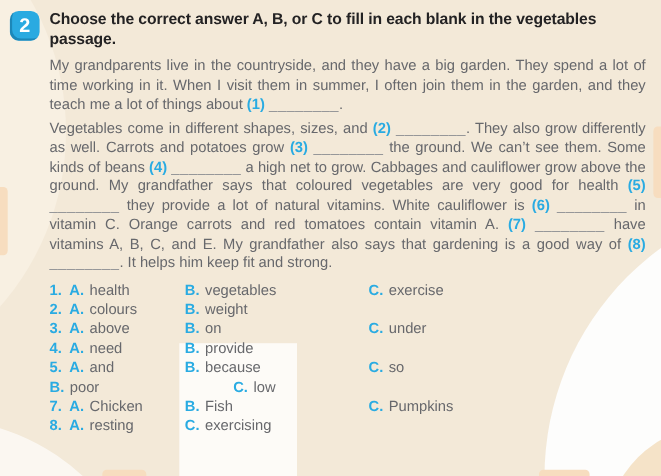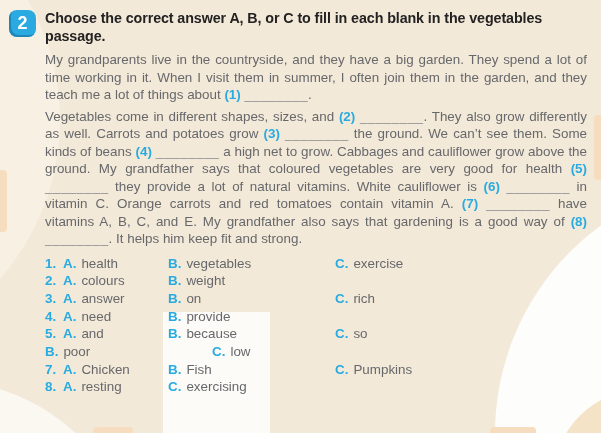--- a/index.html
+++ b/index.html
@@ -91,23 +91,23 @@
         <div class="option-row">
           <span class="c1"><span class="num">1.</span><span class="lbl">A.</span><span class="word">health</span></span>
           <span class="c2"><span class="lbl">B.</span><span class="word">vegetables</span></span>
           <span class="c3"><span class="lbl">C.</span><span class="word">exercise</span></span>
         </div>
         <div class="option-row">
           <span class="c1"><span class="num">2.</span><span class="lbl">A.</span><span class="word">colours</span></span>
           <span class="c2"><span class="lbl">B.</span><span class="word">weight</span></span>
         </div>
         <div class="option-row">
-          <span class="c1"><span class="num">3.</span><span class="lbl">A.</span><span class="word">answer</span></span>
+          <span class="c1"><span class="num">3.</span><span class="lbl">A.</span><span class="word">above</span></span>
           <span class="c2"><span class="lbl">B.</span><span class="word">on</span></span>
-          <span class="c3"><span class="lbl">C.</span><span class="word">rich</span></span>
+          <span class="c3"><span class="lbl">C.</span><span class="word">under</span></span>
         </div>
         <div class="option-row">
           <span class="c1"><span class="num">4.</span><span class="lbl">A.</span><span class="word">need</span></span>
           <span class="c2"><span class="lbl">B.</span><span class="word">provide</span></span>
         </div>
         <div class="option-row">
           <span class="c1"><span class="num">5.</span><span class="lbl">A.</span><span class="word">and</span></span>
           <span class="c2"><span class="lbl">B.</span><span class="word">because</span></span>
           <span class="c3"><span class="lbl">C.</span><span class="word">so</span></span>
         </div>

